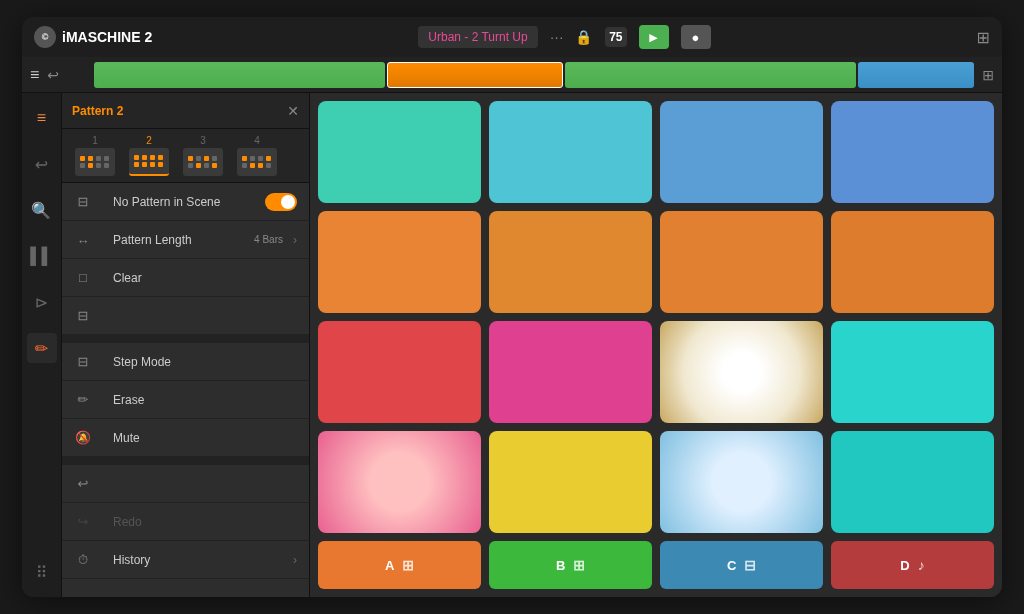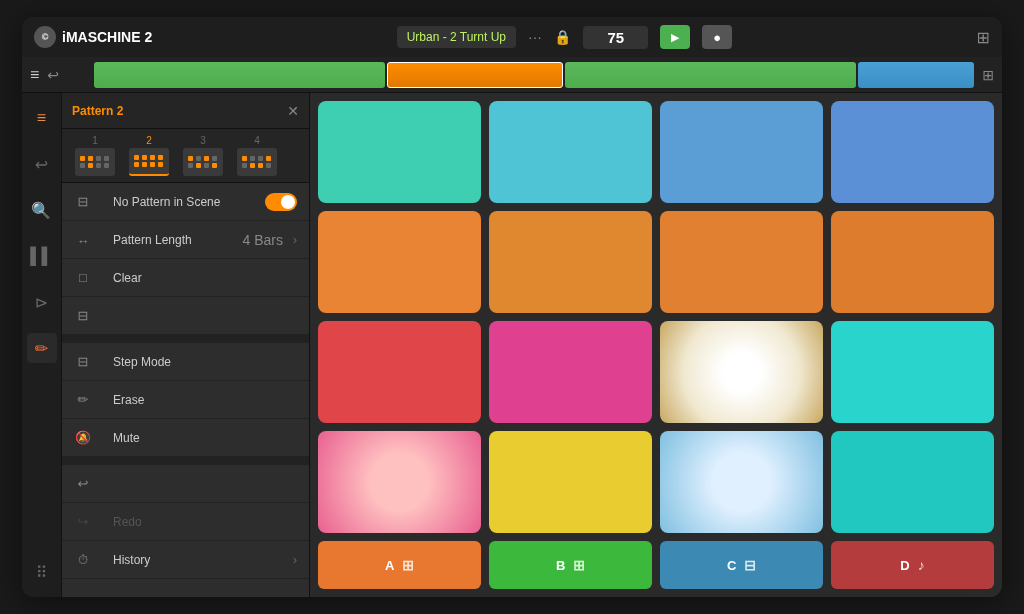--- a/index.html
+++ b/index.html
@@ -53,39 +53,39 @@
       color: #fff;
     }
     .top-bar-center {
       flex: 1;
       display: flex;
       align-items: center;
       justify-content: center;
       gap: 12px;
     }
     .song-title {
-      color: #bef264;
+      color: #ec4899;
       font-size: 12px;
       background: #333;
       padding: 4px 10px;
       border-radius: 4px;
     }
     .top-bar-dots {
       color: #888;
       font-size: 14px;
     }
     .lock-icon-wrap {
       color: #888;
       font-size: 14px;
     }
     .bpm-display {
       color: #fff;
-      font-size: 15px;
+      font-size: 12px;
       background: #333;
-      padding: 3px 24px;
+      padding: 3px 4px;
       border-radius: 4px;
       font-weight: 600;
     }
     .play-btn {
       width: 30px;
       height: 24px;
       background: #4caf50;
       border-radius: 4px;
       display: flex;
       align-items: center;
@@ -303,21 +303,21 @@
       text-align: center;
     }
     .menu-item-label {
       color: #ccc;
       font-size: 12px;
       flex: 1;
       margin-left: 11px;
     }
     .menu-item-value {
       color: #888;
-      font-size: 14px;
+      font-size: 10px;
     }
     .menu-item-arrow {
       color: #666;
       font-size: 12px;
     }
     .menu-item-toggle {
       width: 32px;
       height: 18px;
       background: #ff8c00;
       border-radius: 9px;

